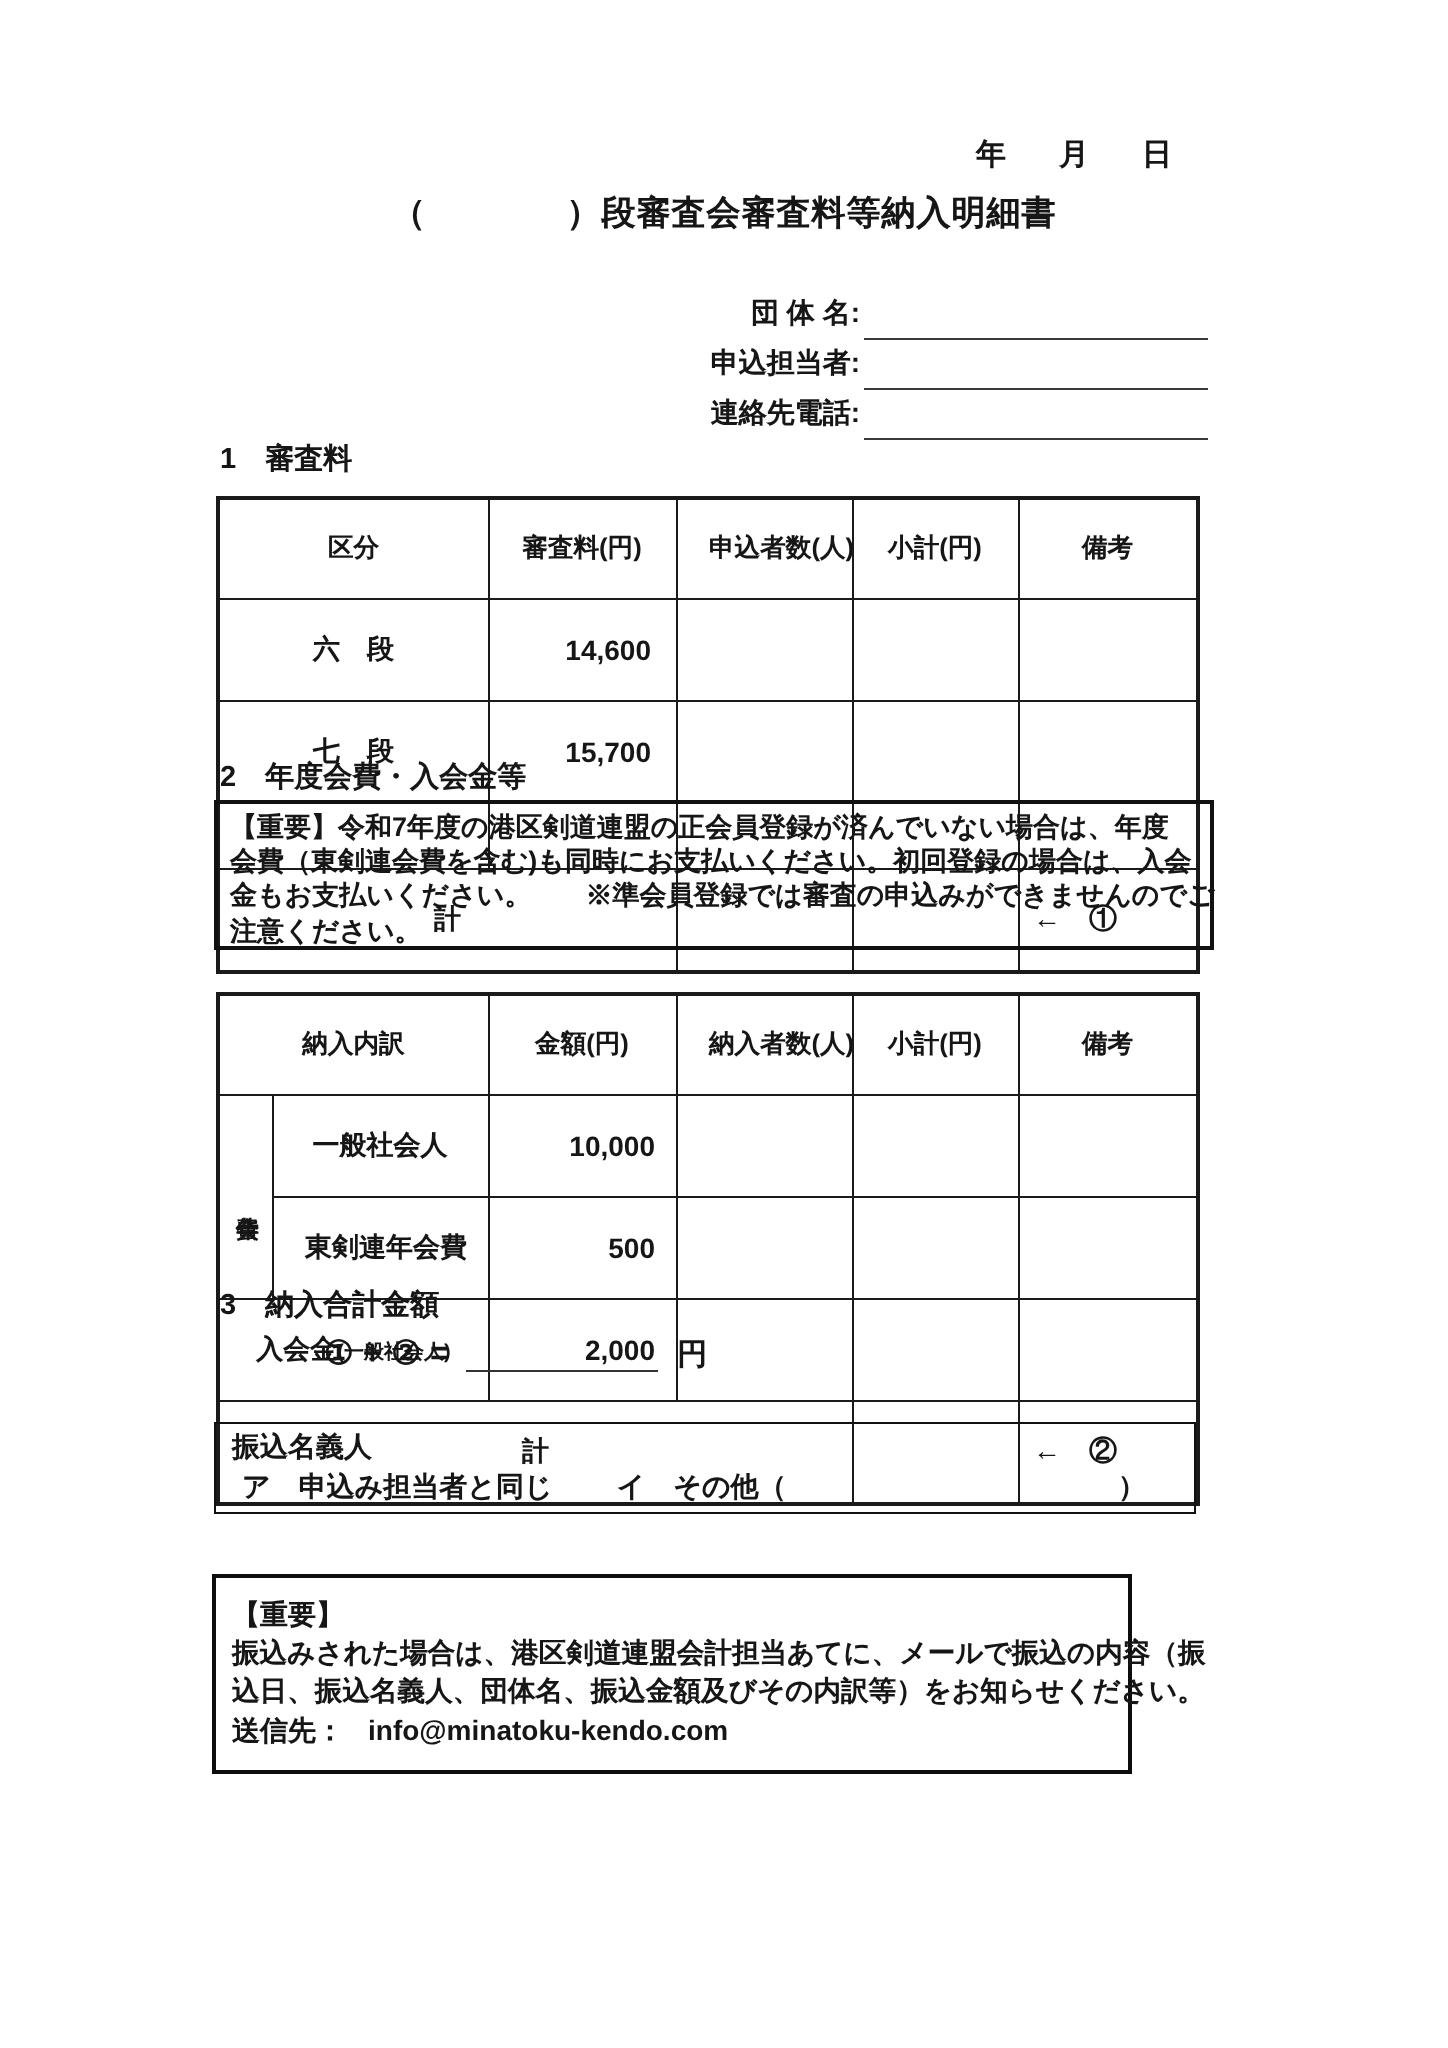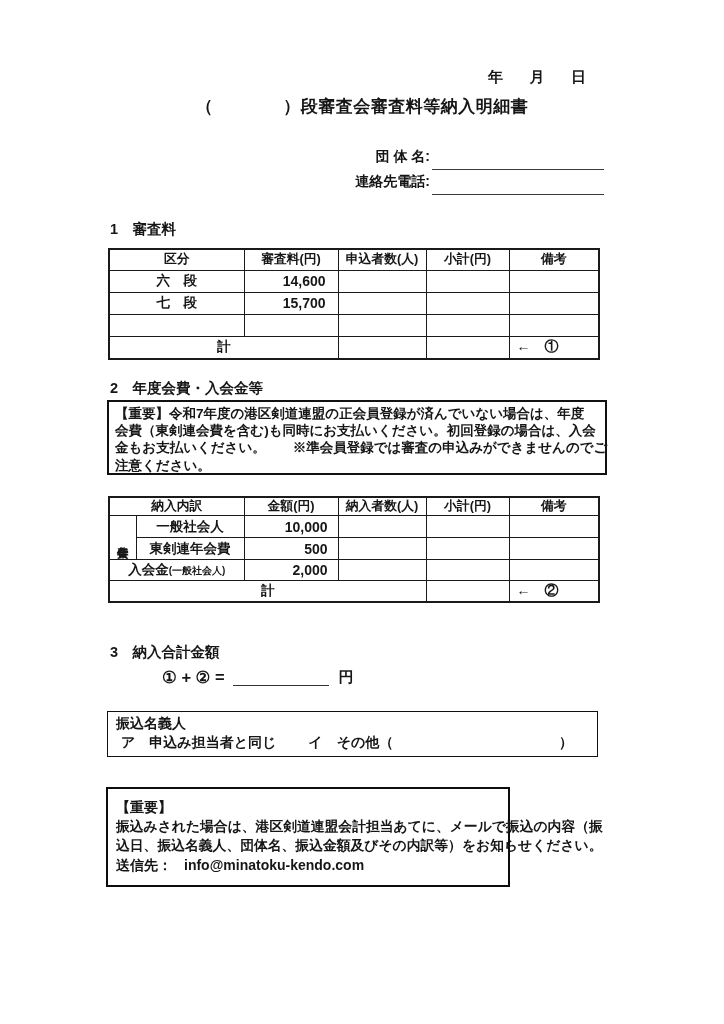--- a/index.html
+++ b/index.html
@@ -29,21 +29,21 @@
   .field-label { width:132px; text-align:right; font-size:14px; font-weight:bold; }
   .field-line { width:172px; height:21px; border-bottom:1.8px solid #3a3a3a; margin-left:2px; }
 
   
   .sec-heading { position:absolute; left:110px; font-size:14.5px; font-weight:bold; }
   .h1 { top:220px; } .h2 { top:379px; } .h3 { top:643px; }
 
   
   table { border-collapse:collapse; table-layout:fixed; border:2px solid #1a1a1a; }
   th, td {
-    border:1px solid #1a1a1a; box-sizing:border-box; padding:0;
+    border:1px solid #1a1a1a; box-sizing:border-box; padding:16px;
     font-size:13.5px; font-weight:600; text-align:center;
     overflow:hidden; white-space:nowrap;
   }
   th { font-size:12.8px; font-weight:bold; }
   .num { text-align:right; padding-right:12px; font-size:14px; }
   .arrow { text-align:left; padding-left:7px; font-size:14px; }
 
   .t1 { position:absolute; top:248px; left:108px; width:490px; }
   .t1 .hrow { height:21px; } .t1 .drow { height:22px; } .t1 .trow { height:23px; }
 
@@ -71,27 +71,27 @@
   .formula-blank { width:96px; height:21px; border-bottom:1.6px solid #333; margin:0 6px 1px 8px; }
   .yen { font-size:15px; font-weight:bold; margin-left:4px; }
 
   
   .payer-box {
     position:absolute; top:711px; left:107px; width:491px; height:46px;
     border:1.7px solid #111; box-sizing:border-box; padding:2px 8px;
     font-size:14px;
   }
   .payer-title { line-height:19px; }
-  .payer-row { display:flex; line-height:20px; padding-left:5px;font-family:Liberation Mono, monospace; }
+  .payer-row { display:flex; line-height:20px; padding-left:5px; }
   .opt-b { margin-left:32px; }
   .close-paren { margin-left:auto; margin-right:16px; }
 
   
   .important-box {
-    position:absolute; top:787px; left:106px; width:404px; height:100px;
+    position:absolute; top:787px; left:106px; width:460px; height:100px;
     border:2.5px solid #0d0d0d; box-sizing:border-box; padding:9px 8px 12px;
   }
   .imp-title { font-size:14px; font-weight:bold; line-height:19px; }
   .imp-line { font-size:13.8px; line-height:19px; white-space:nowrap; }
   .email-row { display:flex; font-size:14px; line-height:20px; }
   .email { margin-left:12px; font-weight:600; }
 </style>
 </head>
 <body>
 
@@ -101,20 +101,24 @@
     <span>年</span>
     <span>月</span>
     <span>日</span>
   </div>
 
   <div class="doc-title">（　　　　）段審査会審査料等納入明細書</div>
 
   <div class="fields">
     <div class="field-row">
       <span class="field-label">団 体 名:</span>
+      <span class="field-line"></span>
+    </div>
+    <div class="field-row">
+      <span class="field-label">申込担当者:</span>
       <span class="field-line"></span>
     </div>
     <div class="field-row">
       <span class="field-label">連絡先電話:</span>
       <span class="field-line"></span>
     </div>
   </div>
 
   <div class="sec-heading h1">1　審査料</div>
 

